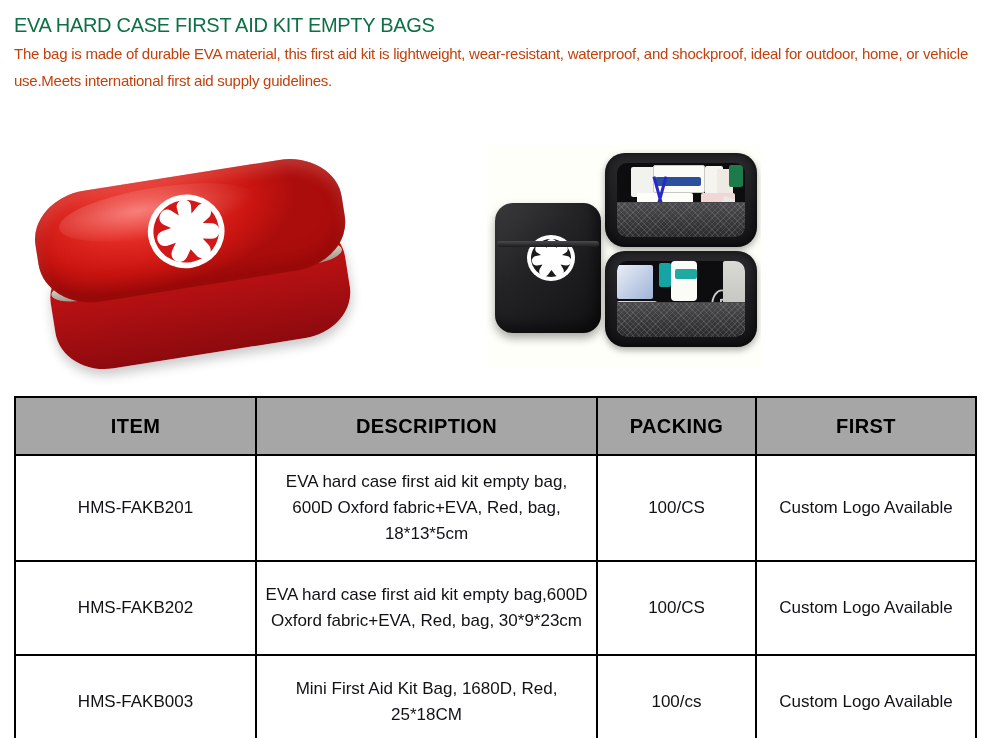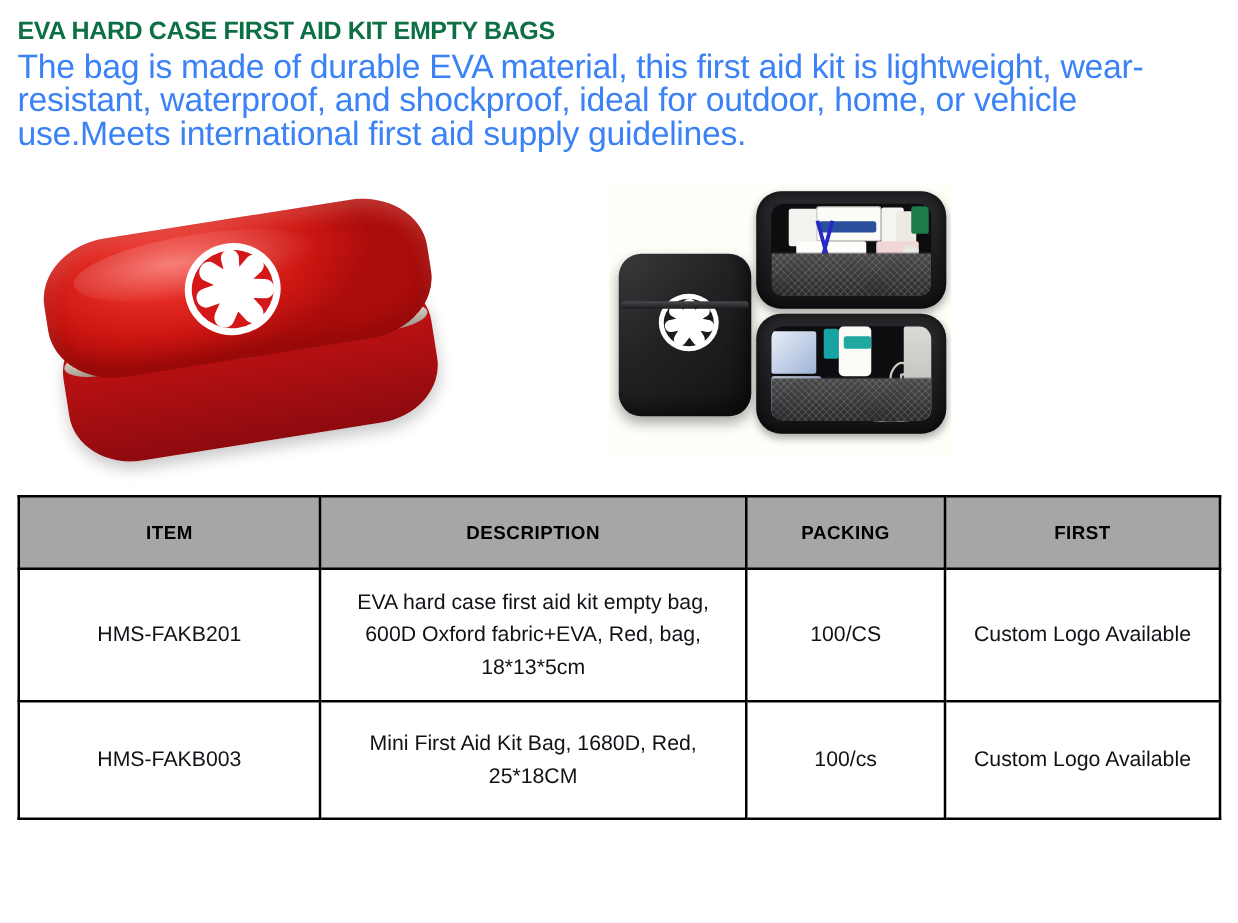--- a/index.html
+++ b/index.html
@@ -16,34 +16,34 @@
     -webkit-font-smoothing: antialiased;
   }
 
   
   #product-title {
     position: absolute;
     left: 14px;
     top: 13px;
     width: 960px;
     font-size: 20px;
-    font-weight: bold;
+    font-weight: normal;
     letter-spacing: -0.3px;
     color: #0d7045;
     line-height: 24px;
     white-space: nowrap;
   }
   #product-description {
     position: absolute;
     left: 14px;
     top: 40px;
     width: 966px;
-    font-size: 27px;
+    font-size: 15px;
     line-height: 27px;
-    color: #3b82f6;
+    color: #c2410c;
     letter-spacing: -0.25px;
   }
 
   
   #image-band {
     position: absolute;
     left: 0;
     top: 140px;
     width: 990px;
     height: 250px;
@@ -214,21 +214,21 @@
     color: #111118;
   }
   #spec-table td, #spec-table th {
     border: 2.5px solid #000000;
     text-align: center;
     vertical-align: middle;
     padding: 6px 8px;
   }
   #spec-table thead th {
     background: #a6a6a6;
-    font-size: 15px;
+    font-size: 20px;
     font-weight: bold;
     letter-spacing: 0.4px;
     height: 44px;
     color: #000000;
     margin-left: 11px;
   }
   #spec-table tbody td { line-height: 26px; font-size: 17px; }
   .col-item { width: 241px; }
   .col-desc { width: 341px; }
   .col-pack { width: 159px; }
@@ -342,19 +342,25 @@
     </tr>
   </thead>
   <tbody>
     <tr class="row-tall">
       <td>HMS-FAKB201</td>
       <td>EVA hard case first aid kit empty bag, 600D Oxford fabric+EVA, Red, bag, 18*13*5cm</td>
       <td>100/CS</td>
       <td>Custom Logo Available</td>
     </tr>
     <tr class="row-mid">
+      <td>HMS-FAKB202</td>
+      <td>EVA hard case first aid kit empty bag,600D Oxford fabric+EVA, Red, bag, 30*9*23cm</td>
+      <td>100/CS</td>
+      <td>Custom Logo Available</td>
+    </tr>
+    <tr class="row-mid">
       <td>HMS-FAKB003</td>
       <td>Mini First Aid Kit Bag, 1680D, Red, 25*18CM</td>
       <td>100/cs</td>
       <td>Custom Logo Available</td>
     </tr>
   </tbody>
 </table>
 
 </body></html>

